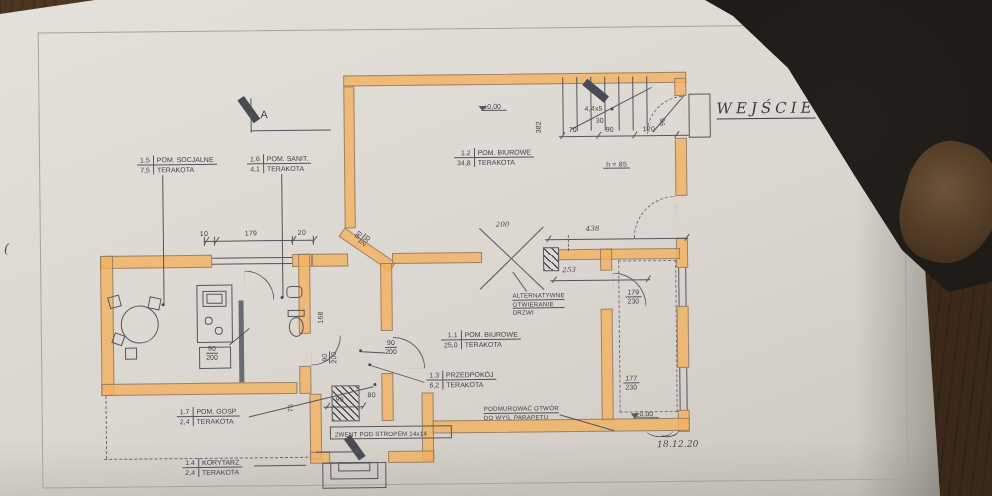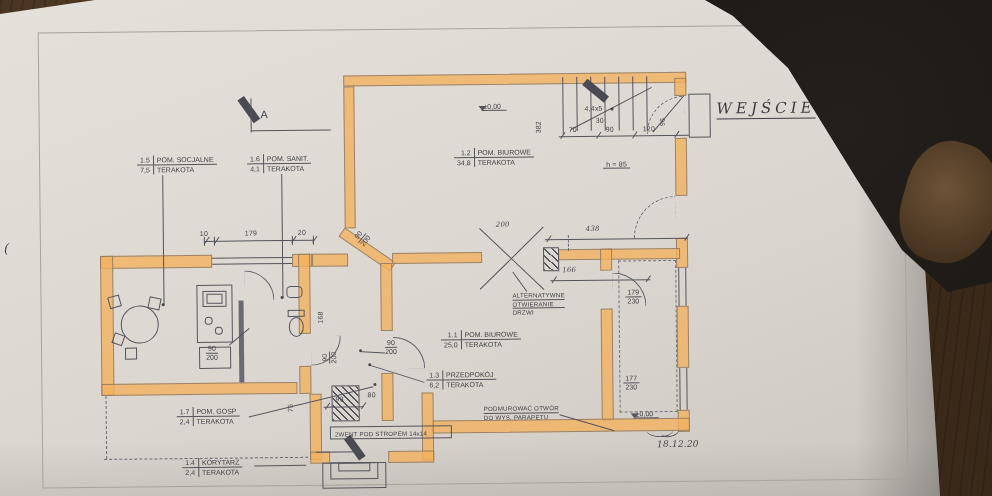--- a/index.html
+++ b/index.html
@@ -170,21 +170,21 @@
     </div>
 
     <div class="dim hw" style="left:496px;top:221px;">200</div>
     <div class="ln" style="left:545px;top:240px;width:143px;"></div>
     <div class="tick" style="left:545px;top:239px;"></div>
       <div class="tick" style="left:683px;top:239px;"></div>
     <div class="dim hw" style="left:586px;top:226px;">438</div>
     <div class="ln" style="left:550px;top:281px;width:100px;"></div>
     <div class="tick" style="left:550px;top:280px;"></div>
       <div class="tick" style="left:644px;top:280px;"></div>
-    <div class="dim hw" style="left:562px;top:267px;">166</div>
+    <div class="dim hw" style="left:562px;top:267px;">253</div>
 
     <div class="ln" style="left:204px;top:238px;width:110px;"></div>
     <div class="tick" style="left:203px;top:237px;"></div>
       <div class="tick" style="left:213px;top:237px;"></div>
     <div class="tick" style="left:290px;top:237px;"></div>
       <div class="tick" style="left:311px;top:237px;"></div>
     <div class="vln" style="left:204px;top:234px;height:9px;"></div>
       <div class="vln" style="left:214px;top:234px;height:9px;"></div>
     <div class="vln" style="left:292px;top:234px;height:9px;"></div>
       <div class="vln" style="left:313px;top:234px;height:9px;"></div>

